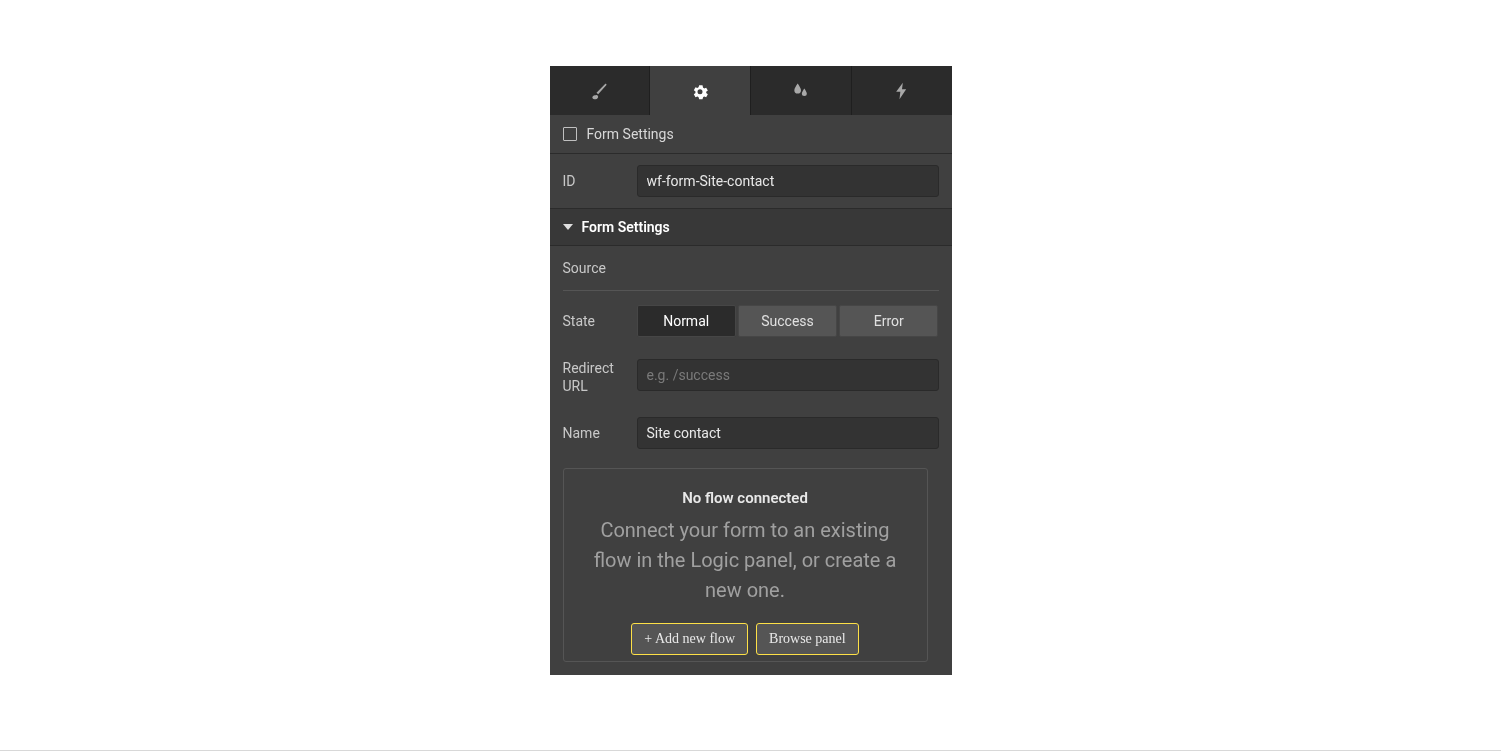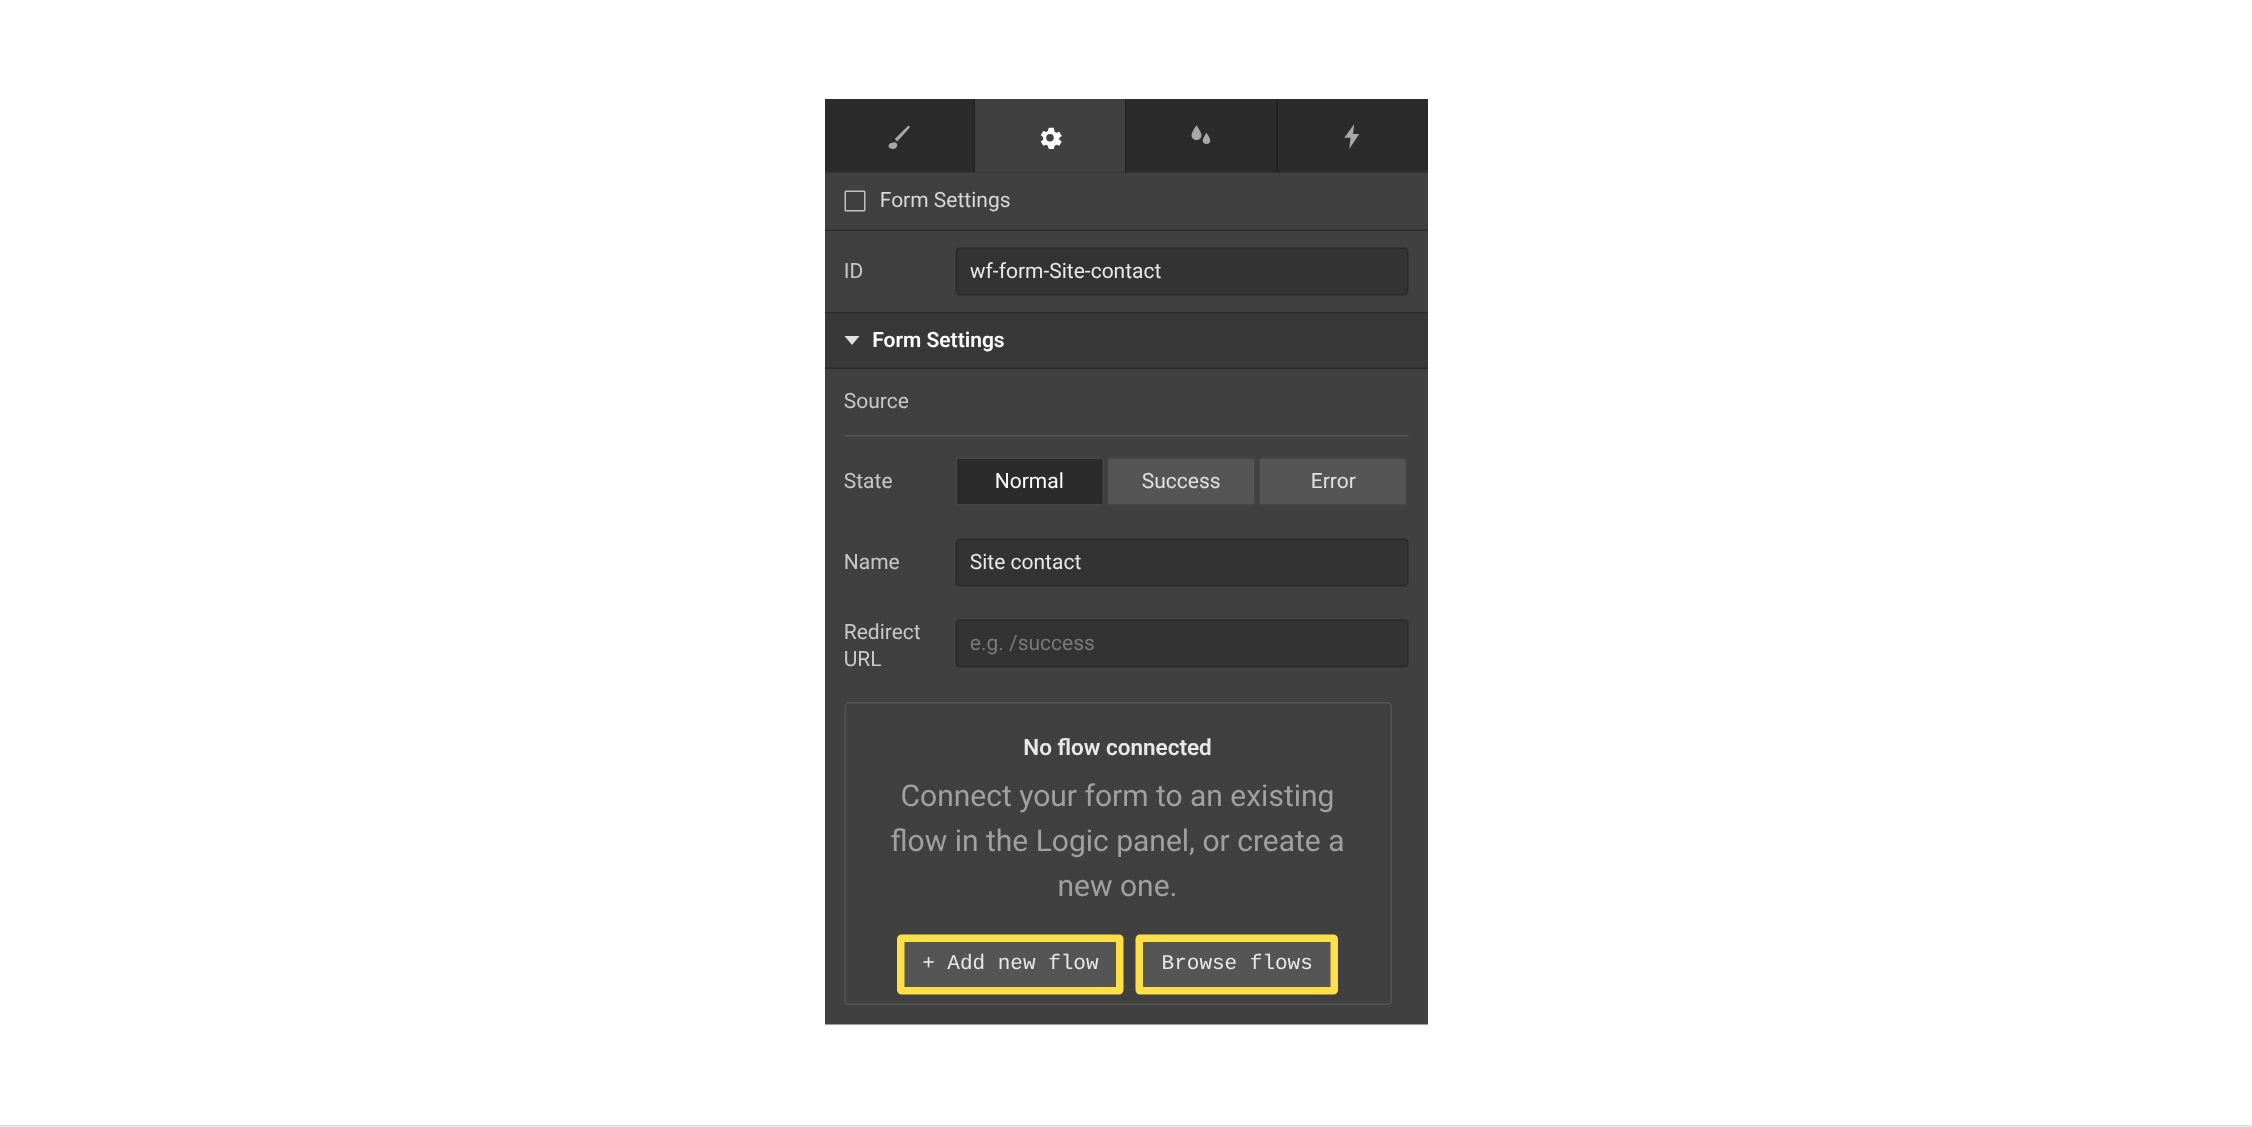--- a/index.html
+++ b/index.html
@@ -191,27 +191,27 @@
     line-height: 1.5;
     margin-bottom: 18px;
   }
   .flow-actions {
     display: flex;
     justify-content: center;
     gap: 8px;
   }
   .btn {
     background: #555555;
-    border: 5px solid #fde047;
+    border: 1px solid #fde047;
     border-radius: 3px;
     color: #e8e8e8;
     padding: 7px 12px;
     font-size: 14px;
     cursor: pointer;
-    font-family: Liberation Mono, monospace;
+    font-family: Liberation Serif, serif;
   }
 </style>
 </head>
 <body>
 
 <div class="panel">
 
   <div class="tabs">
     <div class="tab">
       <svg viewBox="0 0 24 24">
@@ -258,32 +258,32 @@
 
   <div class="row noborder" style="padding-top:14px">
     <span class="label">State</span>
     <div class="segmented">
       <div class="seg active">Normal</div>
       <div class="seg">Success</div>
       <div class="seg">Error</div>
     </div>
   </div>
 
+  <div class="row noborder" style="align-items:flex-start">
+    <span class="label multiline">Redirect URL</span>
+    <input class="input" type="text" placeholder="e.g. /success" style="">
+  </div>
+
   <div class="row noborder">
     <span class="label">Name</span>
     <input class="input" type="text" value="Site contact" style="">
-  </div>
-
-  <div class="row noborder" style="align-items:flex-start">
-    <span class="label multiline">Redirect URL</span>
-    <input class="input" type="text" placeholder="e.g. /success" style="">
   </div>
 
   <div class="flow-card">
     <div class="title">No flow connected</div>
     <div class="desc">Connect your form to an existing flow in the Logic panel, or create a new one.</div>
     <div class="flow-actions">
       <button class="btn">+ Add new flow</button>
-      <button class="btn">Browse flows</button>
+      <button class="btn">Browse panel</button>
     </div>
   </div>
 
 </div>
 
 </body></html>

